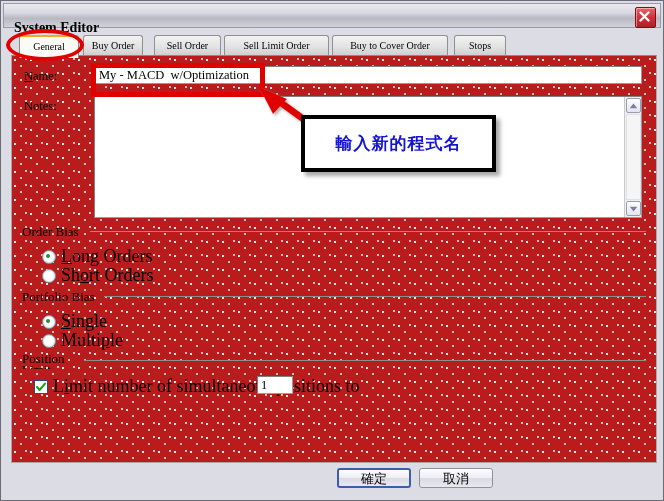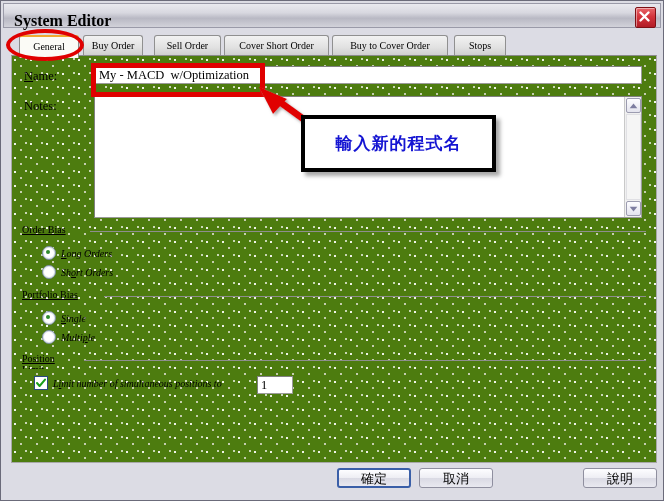--- a/index.html
+++ b/index.html
@@ -22,23 +22,23 @@
   .titlebar {
     position: absolute;
     left: 2px; top: 2px;
     width: 658px; height: 25px;
     background: linear-gradient(to bottom, #e9e9ef 0%, #d8d8e0 38%, #b9b9c4 62%, #d2d2da 100%);
     border: 1px solid #9a9aa8;
     box-sizing: border-box;
   }
   .titlebar-text {
     position: absolute;
-    left: 10px; top: 8px;
-    font-family: "Liberation Serif", "DejaVu Serif", serif;
-    font-size: 16px;
+    left: 10px; top: 16px;
+    font-family: "Liberation Serif", "DejaVu Serif", serif;
+    font-size: 14px;
     font-weight: bold;
     color: #000;
     letter-spacing: 0px;
   }
   .close-btn {
     position: absolute;
     right: 4px; top: 3px;
     width: 19px; height: 19px;
     background: linear-gradient(to bottom, #e8666a 0%, #d4343c 45%, #b21c26 100%);
     border: 1px solid #7d1015;
@@ -79,21 +79,21 @@
     z-index: 5;
     height: 23px;
   }
 
   
   .panel {
     position: absolute;
     left: 10px; top: 54px;
     width: 646px; height: 408px;
     box-sizing: border-box;
-    background: #4d7c0f;
+    background: #b91c1c;
     border: 1px solid #a8a8a8;
     border-top: 1px solid #8a8a8a;
   }
   .panel::before {
     content: "";
     position: absolute;
     left: 0; top: 0; right: 0; bottom: 0;
     background-image:
       radial-gradient(circle at 3px 4px, rgba(255,255,255,0.9) 0.9px, transparent 1.1px),
       radial-gradient(circle at 9px 10px, rgba(228,226,216,0.8) 0.9px, transparent 1.1px),
@@ -173,42 +173,40 @@
     width: 15px;
     background: #f5f5f5;
     border: 1px solid #e0e0e4;
     box-sizing: border-box;
   }
 
   
   .group-title {
     position: absolute;
     font-family: "Liberation Serif", "DejaVu Serif", serif;
-    font-size: 10px;
+    font-size: 13px;
     color: #000;
     background: transparent;
     padding-right: 4px;
     z-index: 2;
-    text-decoration: underline;
   }
   .group-line {
     position: absolute;
     height: 1px;
     background: #8e8e8e;
   }
 
   .radio-row, .check-row {
     position: absolute;
     display: flex;
     align-items: center;
     font-family: "Liberation Serif", "DejaVu Serif", serif;
-    font-size: 10px;
+    font-size: 18px;
     color: #000;
     cursor: pointer;
-    font-style: italic;
   }
   .radio {
     width: 12px; height: 12px;
     border-radius: 50%;
     background: #fff;
     border: 1px solid #7a8ca0;
     box-shadow: inset 0 0 0 1px #dfe6ee;
     margin-right: 5px;
     position: relative;
     flex: none;
@@ -328,21 +326,21 @@
     <div class="tab active" style="left:8px; width:60px;">
       <span>General</span>
     </div>
     <div class="tab" style="left:72px; width:60px;">
       <span>Buy Order</span>
     </div>
     <div class="tab" style="left:143px; width:67px;">
       <span>Sell Order</span>
     </div>
     <div class="tab" style="left:213px; width:105px;">
-      <span>Cover Short Order</span>
+      <span>Sell Limit Order</span>
     </div>
     <div class="tab" style="left:321px; width:116px;">
       <span>Buy to Cover Order</span>
     </div>
     <div class="tab" style="left:443px; width:52px;">
       <span>Stops</span>
     </div>
   </div>
 
   <div class="panel">
@@ -414,23 +412,20 @@
     <input class="num-input" type="text" style="left: 245px; top: 320px;" value="1">
   </div>
 
   <div class="btnbar">
     <div class="dlgbtn default" style="left:336px;">
       <span>確定</span>
     </div>
     <div class="dlgbtn" style="left:418px;">
       <span>取消</span>
     </div>
-    <div class="dlgbtn" style="left:582px;">
-      <span>說明</span>
-    </div>
   </div>
 
   <div class="anno-layer">
     <div class="anno-ellipse" style="left:5px; top:28px; width:78px; height:32px;"></div>
 
     <div class="anno-rect" style="left:90px; top:62px; width:174px; height:34px;"></div>
 
     <svg class="anno-arrow" width="664" height="501" style="position:absolute; left:0; top:0;">
       <defs>
         <filter id="shadow" x="-30%" y="-30%" width="180%" height="180%">

